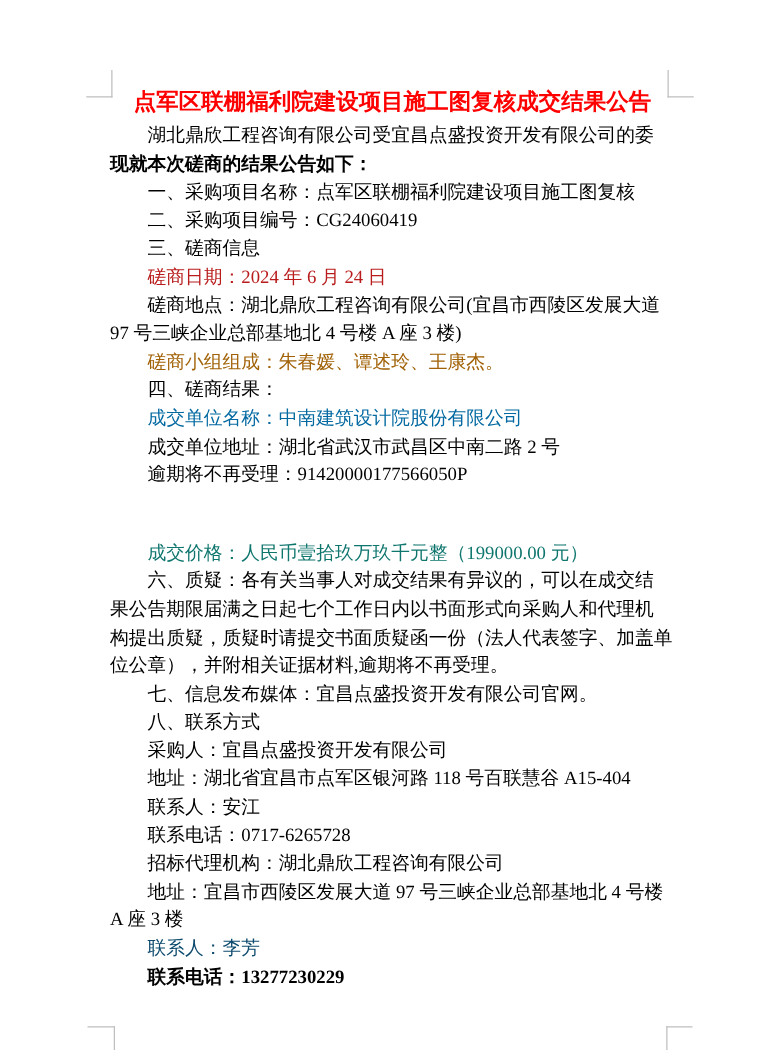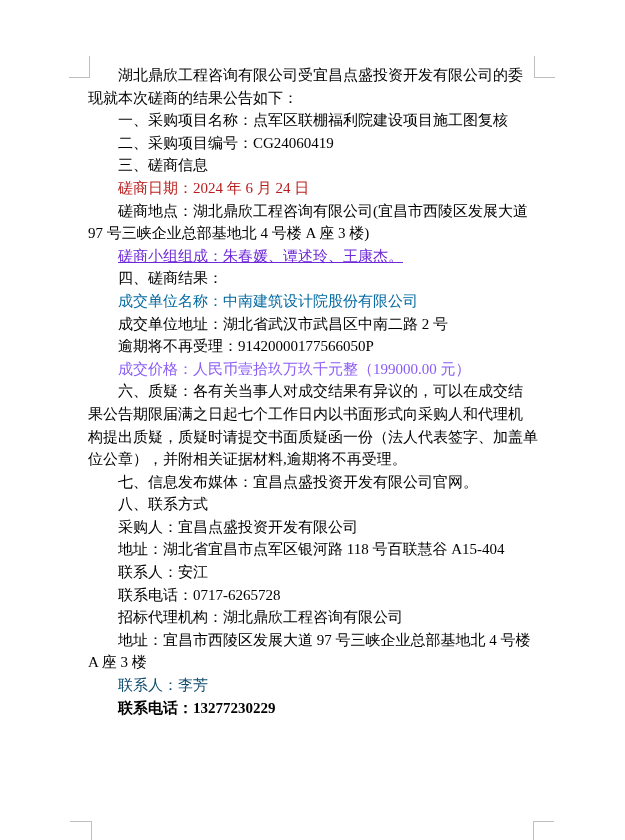--- a/index.html
+++ b/index.html
@@ -53,35 +53,36 @@
 </head>
 <body>
 
 <div class="page">
   <div class="crop tl" style="border-color: rgb(191, 191, 191);"></div>
   <div class="crop tr" style="border-color: rgb(191, 191, 191);"></div>
   <div class="crop bl" style="border-color: rgb(191, 191, 191);"></div>
   <div class="crop br" style="border-color: rgb(191, 191, 191);"></div>
 
   <div class="content">
+    <div class="doc-title" style="color: rgb(255, 0, 0);">点军区联棚福利院建设项目施工图复核成交结果公告</div>
     <div class="body">
         <div class="line indent" style="color: rgb(0, 0, 0);">湖北鼎欣工程咨询有限公司受宜昌点盛投资开发有限公司的委</div>
-        <div class="line" style="color: rgb(0, 0, 0);">现就本次磋商的结果公告如下：</div>
+        <div class="line" style="color: rgb(0, 0, 0); font-weight: bold;">现就本次磋商的结果公告如下：</div>
         <div class="line indent" style="color: rgb(0, 0, 0);">一、采购项目名称：点军区联棚福利院建设项目施工图复核</div>
         <div class="line indent" style="color: rgb(0, 0, 0);">二、采购项目编号：CG24060419</div>
         <div class="line indent" style="color: rgb(0, 0, 0);">三、磋商信息</div>
         <div class="line indent" style="color: #b91c1c;">磋商日期：2024 年 6 月 24 日</div>
         <div class="line indent" style="color: rgb(0, 0, 0);">磋商地点：湖北鼎欣工程咨询有限公司(宜昌市西陵区发展大道</div>
         <div class="line" style="color: rgb(0, 0, 0);">97 号三峡企业总部基地北 4 号楼 A 座 3 楼)</div>
-        <div class="line indent" style="color: #6d28d9; text-decoration: underline;">磋商小组组成：朱春媛、谭述玲、王康杰。</div>
+        <div class="line indent" style="color: #a16207;">磋商小组组成：朱春媛、谭述玲、王康杰。</div>
         <div class="line indent" style="color: rgb(0, 0, 0);">四、磋商结果：</div>
         <div class="line indent" style="color: #0369a1;">成交单位名称：中南建筑设计院股份有限公司</div>
         <div class="line indent" style="color: rgb(0, 0, 0);">成交单位地址：湖北省武汉市武昌区中南二路 2 号</div>
         <div class="line indent" style="color: rgb(0, 0, 0);">逾期将不再受理：91420000177566050P</div>
-        <div class="line indent" style="color: #8b5cf6;">成交价格：人民币壹拾玖万玖千元整（199000.00 元）</div>
+        <div class="line indent" style="color: #0f766e; margin-top: 40px;">成交价格：人民币壹拾玖万玖千元整（199000.00 元）</div>
         <div class="line indent" style="color: rgb(0, 0, 0);">六、质疑：各有关当事人对成交结果有异议的，可以在成交结</div>
         <div class="line" style="color: rgb(0, 0, 0);">果公告期限届满之日起七个工作日内以书面形式向采购人和代理机</div>
         <div class="line" style="color: rgb(0, 0, 0);">构提出质疑，质疑时请提交书面质疑函一份（法人代表签字、加盖单</div>
         <div class="line" style="color: rgb(0, 0, 0);">位公章），并附相关证据材料,逾期将不再受理。</div>
         <div class="line indent" style="color: rgb(0, 0, 0);">七、信息发布媒体：宜昌点盛投资开发有限公司官网。</div>
         <div class="line indent" style="color: rgb(0, 0, 0);">八、联系方式</div>
         <div class="line indent" style="color: rgb(0, 0, 0);">采购人：宜昌点盛投资开发有限公司</div>
         <div class="line indent" style="color: rgb(0, 0, 0);">地址：湖北省宜昌市点军区银河路 118 号百联慧谷 A15-404</div>
         <div class="line indent" style="color: rgb(0, 0, 0);">联系人：安江</div>
         <div class="line indent" style="color: rgb(0, 0, 0);">联系电话：0717-6265728</div>

